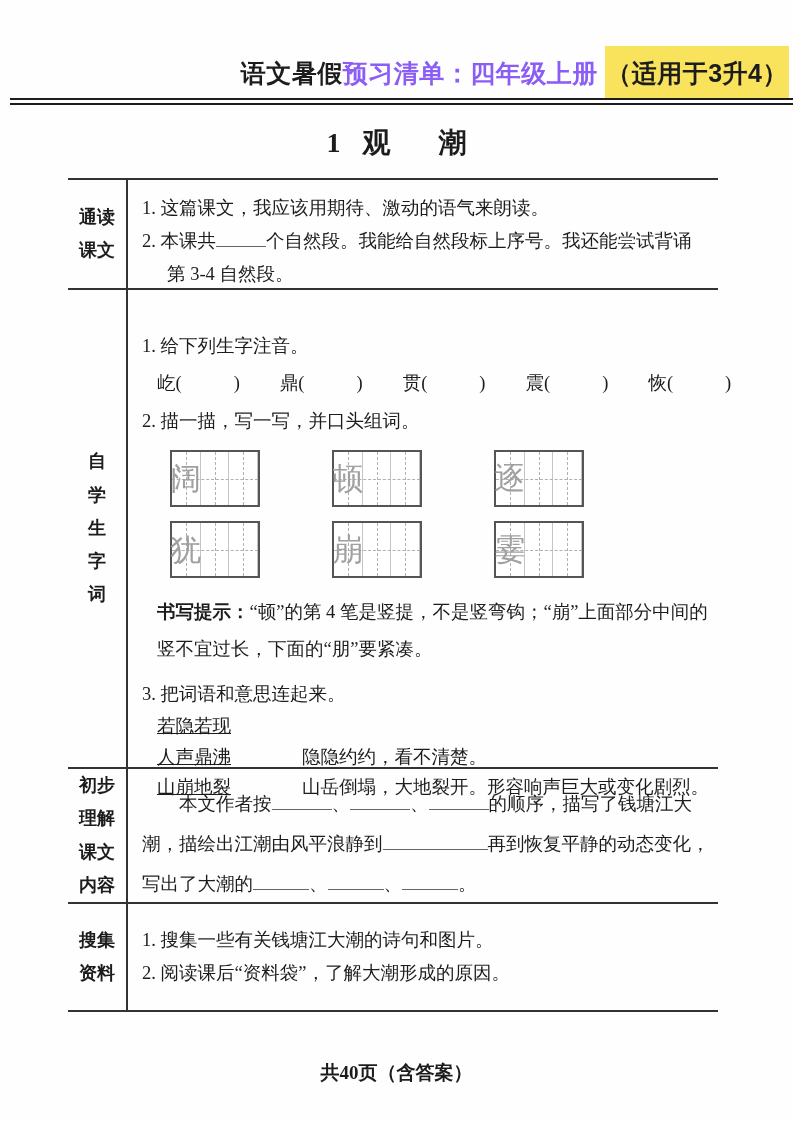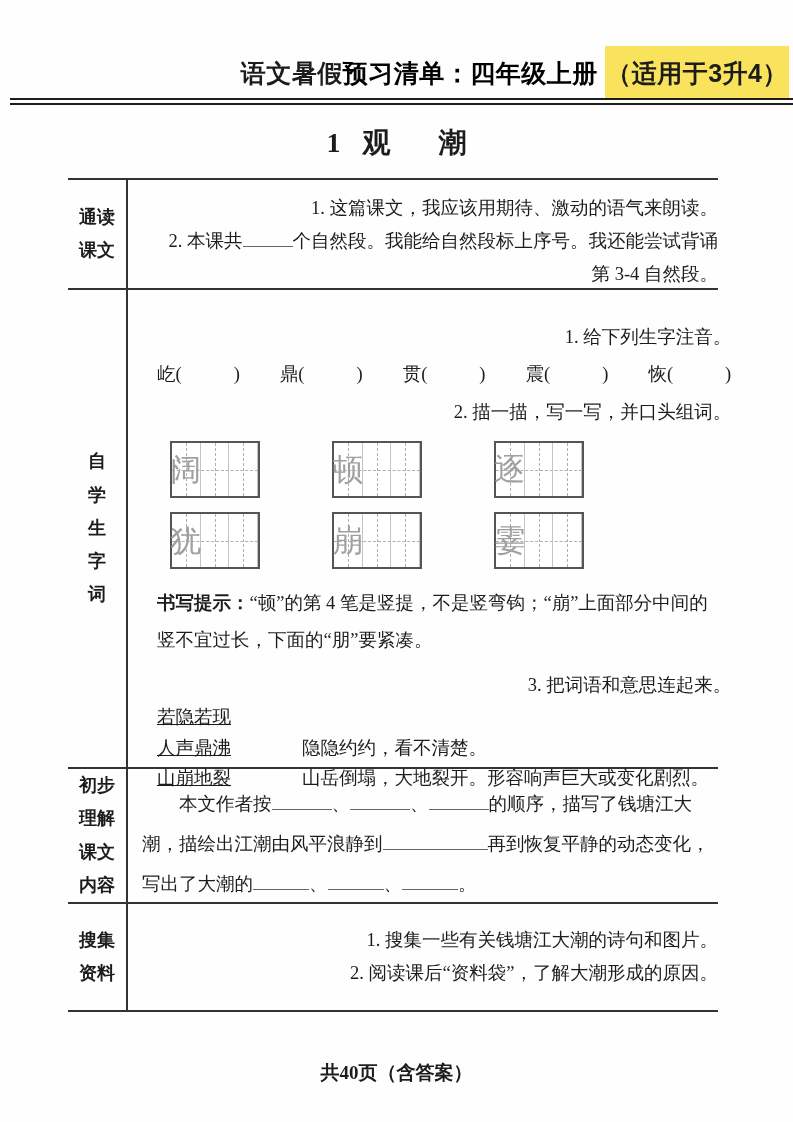--- a/index.html
+++ b/index.html
@@ -6,21 +6,21 @@
   .page {
     position:relative; width:793px; height:1122px; background:#fefefe;
     font-family:"Liberation Serif","DejaVu Serif",serif; color:#1c1c1c; overflow:hidden;
   }
   
   .header {
     position:absolute; top:57px; right:4px;
     font-family:"Liberation Sans","DejaVu Sans",sans-serif;
     font-weight:bold; font-size:25px; letter-spacing:0.5px; white-space:nowrap;
   }
-  .header .red { color:#000000; }
+  .header .red { color:#8b5cf6; }
   .header .hl { background:#f9e25c; padding:13px 1px; }
   .double-rule {
     position:absolute; top:98px; left:10px; right:0; height:3px;
     border-top:2px solid #1d1d1d; border-bottom:2px solid #1d1d1d;
   }
   
   .lesson-title {
     position:absolute; top:124px; left:0; width:100%;
     display:flex; justify-content:center; align-items:baseline;
     font-size:28px; font-weight:bold;
@@ -32,24 +32,24 @@
   .trow { display:flex; border-bottom:2px solid #333; box-sizing:border-box; }
   .lcell {
     flex:0 0 58px; width:58px; border-right:2px solid #333;
     display:flex; flex-direction:column; justify-content:center; align-items:center;
     font-family:"Liberation Sans","DejaVu Sans",sans-serif;
     font-weight:bold; font-size:18px; line-height:1.85; text-align:center;
   }
   .ccell { flex:1; box-sizing:border-box; padding-left:14px; font-size:18.5px; }
   .r1 { height:110px; } .r2 { height:479px; } .r3 { height:135px; } .r4 { height:108px; }
   .r1 .ccell { padding-top:12px; line-height:34px; }
-  .r2 .ccell { padding-top:16px;margin-top:15px; }
+  .r2 .ccell { padding-top:40px; }
   .r3 .ccell { padding:0; }
   .r4 .ccell { padding-top:20px; line-height:40px; }
-  .li { line-height:33px;text-align:right; }
+  .li { line-height:33px; }
   .indent2 { margin-left:25px; }
   
   .blank { display:inline-block; height:17px; border-bottom:1.5px solid #666; vertical-align:baseline; }
   .w50 { width:50px; } .w62 { width:60px; } .w58 { width:56px; } .w105 { width:105px; }
   
   .zy-line { margin:5px 0 7px 15px; display:flex; gap:40px; line-height:30px; white-space:nowrap; }
   .zy-space { display:inline-block; width:52px; }
   
   .grids { margin-left:28px; display:flex; gap:72px; }
   .g-top { margin-top:12px; } .g-bot { margin-top:14px; }

